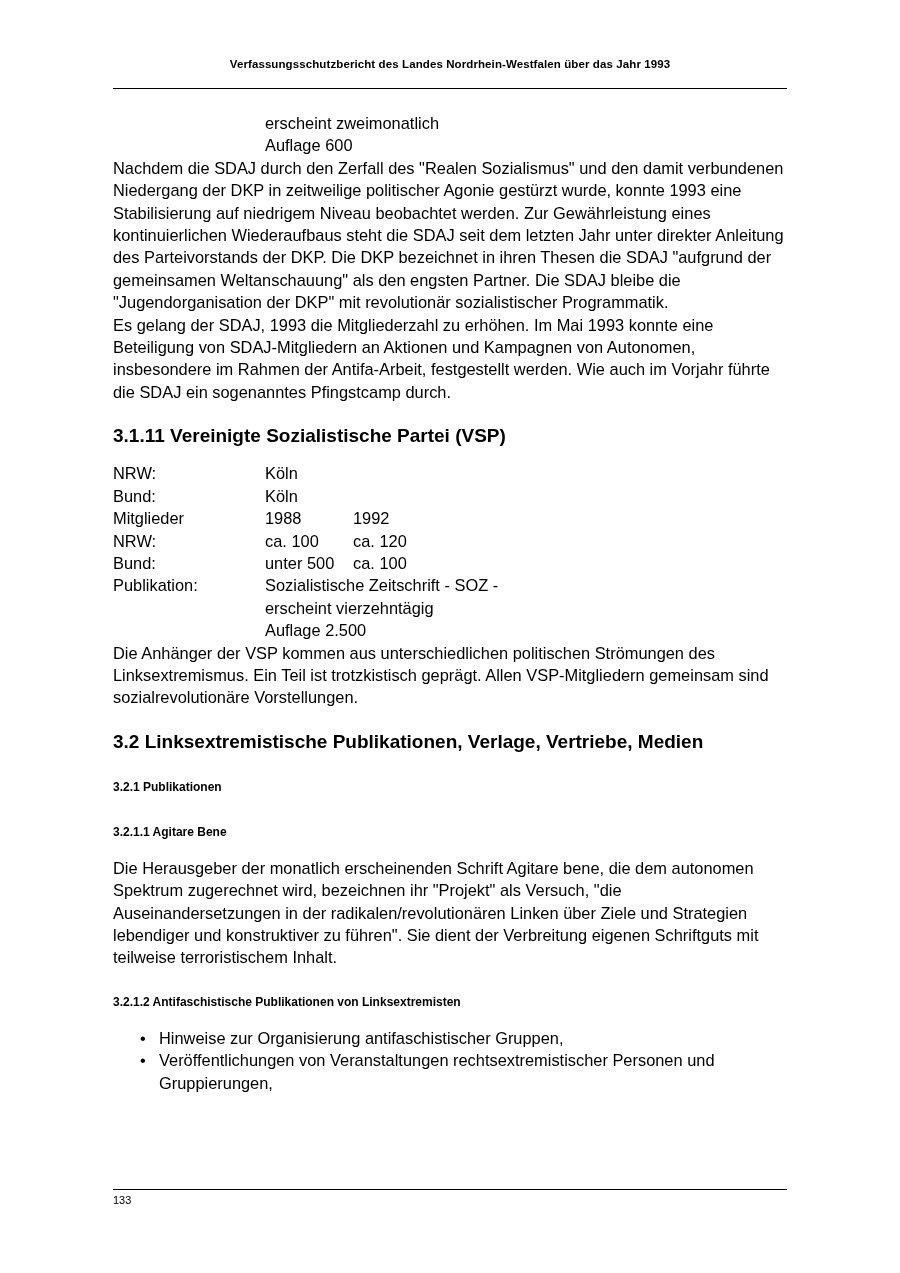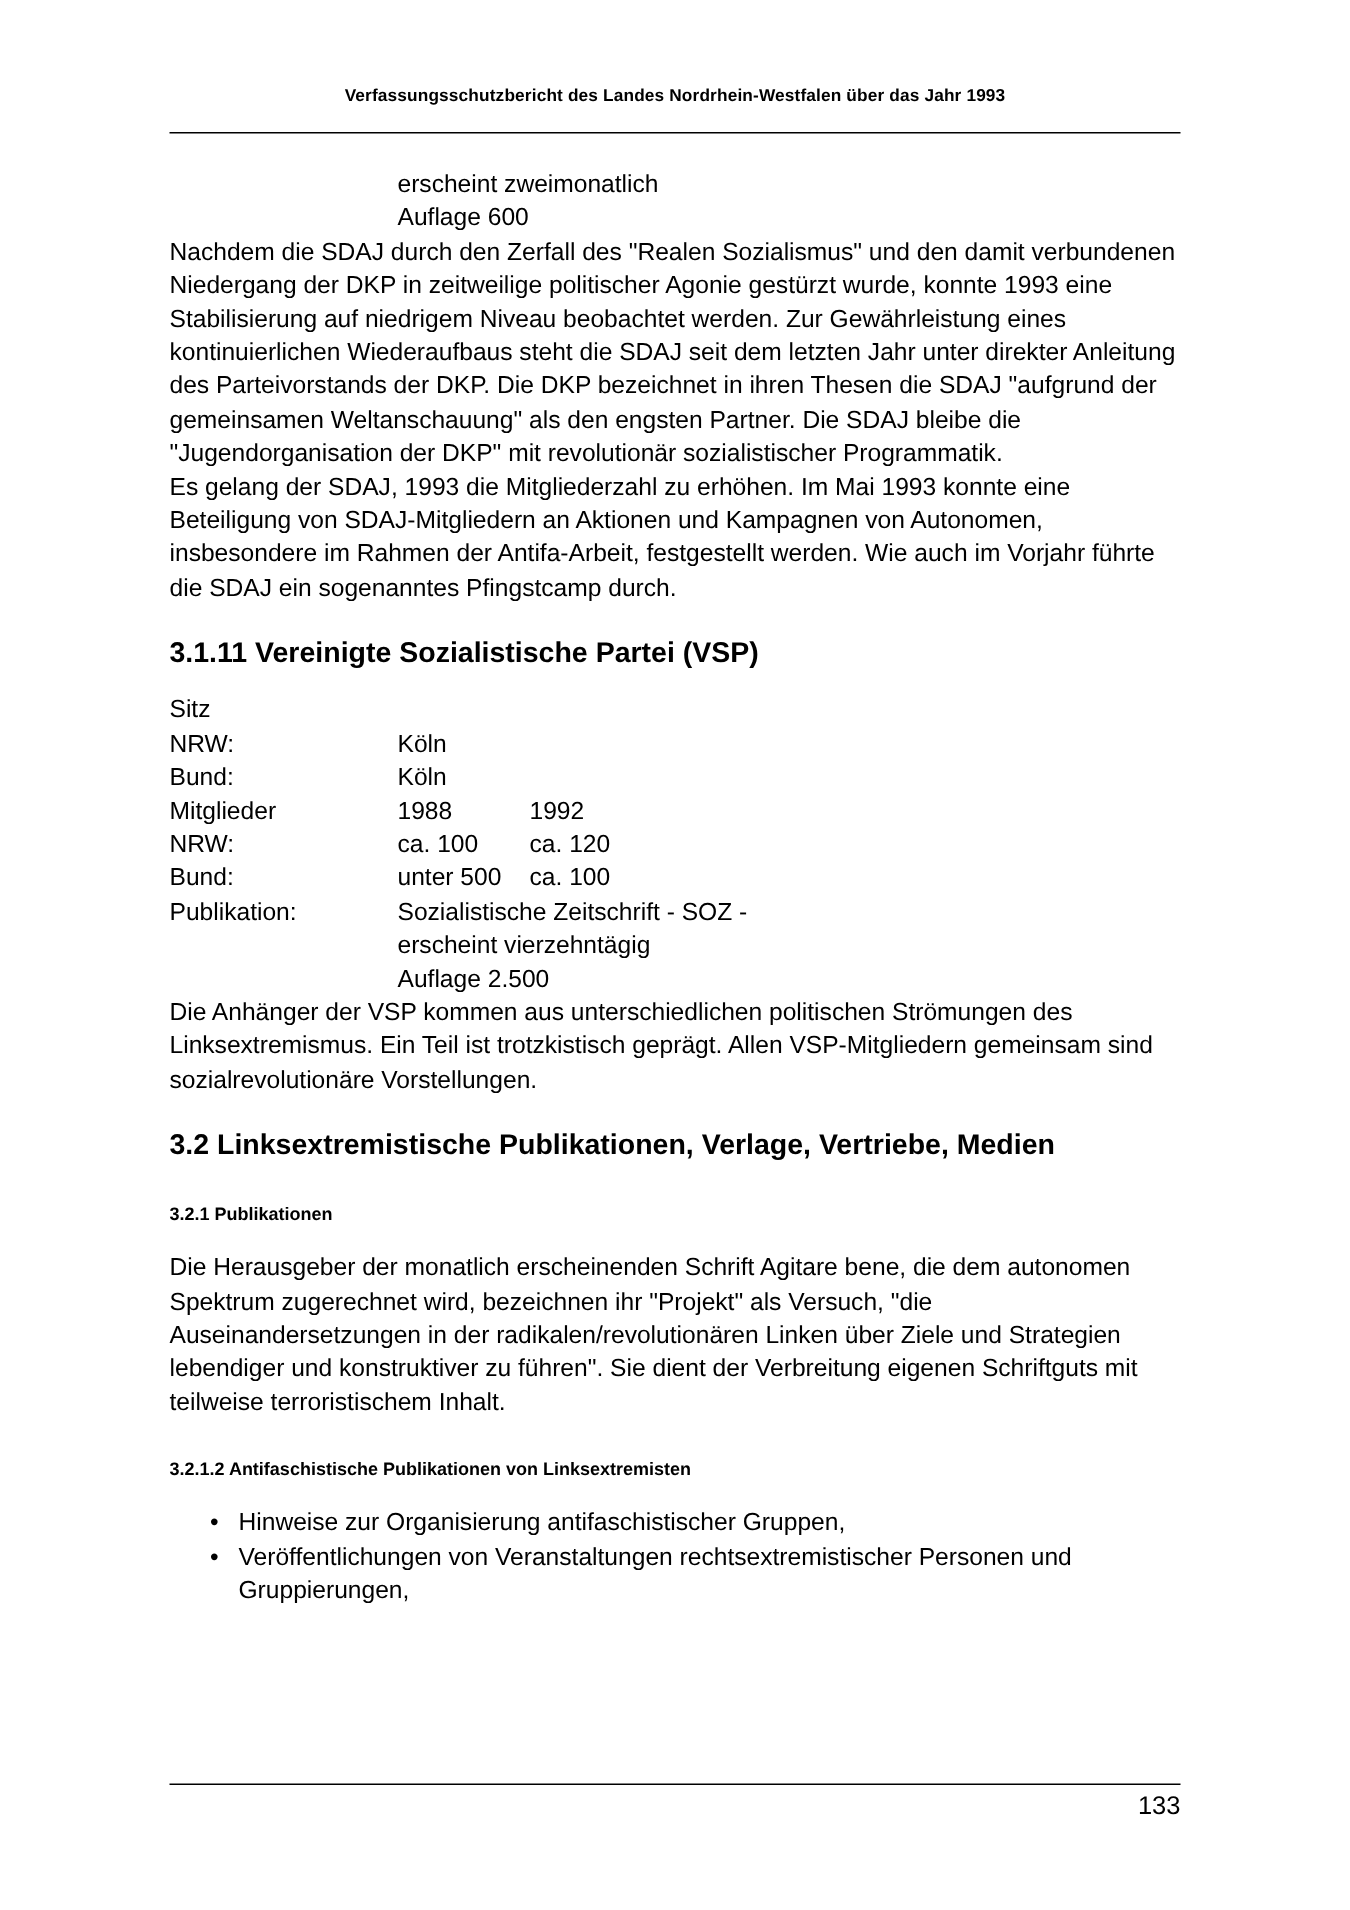--- a/index.html
+++ b/index.html
@@ -108,22 +108,22 @@
     left: 113px;
     width: 674px;
     height: 1px;
     background: #000000;
   }
   .page-number {
     position: absolute;
     top: 1194px;
     left: 113px;
     width: 674px;
-    text-align: right;
-    font-size: 17px;
+    text-align: left;
+    font-size: 11px;
   }
 </style>
 </head>
 <body>
 
 <div class="page">
 
   <div class="header">Verfassungsschutzbericht des Landes Nordrhein-Westfalen über das Jahr 1993</div>
   <div class="header-rule"></div>
 
@@ -133,25 +133,20 @@
     <div class="indent-block">Auflage 600</div>
 
     <p>Nachdem die SDAJ durch den Zerfall des "Realen Sozialismus" und den damit verbundenen Niedergang der DKP in zeitweilige politischer Agonie gestürzt wurde, konnte 1993 eine Stabilisierung auf niedrigem Niveau beobachtet werden. Zur Gewährleistung eines kontinuierlichen Wiederaufbaus steht die SDAJ seit dem letzten Jahr unter direkter Anleitung des Parteivorstands der DKP. Die DKP bezeichnet in ihren Thesen die SDAJ "aufgrund der gemeinsamen Weltanschauung" als den engsten Partner. Die SDAJ bleibe die "Jugendorganisation der DKP" mit revolutionär sozialistischer Programmatik.</p>
     <p>Es gelang der SDAJ, 1993 die Mitgliederzahl zu erhöhen. Im Mai 1993 konnte eine Beteiligung von SDAJ-Mitgliedern an Aktionen und Kampagnen von Autonomen, insbesondere im Rahmen der Antifa-Arbeit, festgestellt werden. Wie auch im Vorjahr führte die SDAJ ein sogenanntes Pfingstcamp durch.</p>
 
     <h2 class="sec">3.1.11 Vereinigte Sozialistische Partei (VSP)</h2>
 
     <table class="facts">
       <tbody>
         <tr>
-          <td class="c0">Sitz</td>
-          <td class="c1"></td>
-          <td class="c2"></td>
-        </tr>
-        <tr>
           <td class="c0">NRW:</td>
           <td class="c1">Köln</td>
           <td class="c2"></td>
         </tr>
         <tr>
           <td class="c0">Bund:</td>
           <td class="c1">Köln</td>
           <td class="c2"></td>
         </tr>
         <tr>
@@ -178,20 +173,21 @@
 
     <div class="indent-block">erscheint vierzehntägig</div>
     <div class="indent-block">Auflage 2.500</div>
 
     <p>Die Anhänger der VSP kommen aus unterschiedlichen politischen Strömungen des Linksextremismus. Ein Teil ist trotzkistisch geprägt. Allen VSP-Mitgliedern gemeinsam sind sozialrevolutionäre Vorstellungen.</p>
 
     <h2 class="sec">3.2 Linksextremistische Publikationen, Verlage, Vertriebe, Medien</h2>
 
     <h3 class="sec">3.2.1 Publikationen</h3>
 
+    <h3 class="sec">3.2.1.1 Agitare Bene</h3>
 
     <p>Die Herausgeber der monatlich erscheinenden Schrift Agitare bene, die dem autonomen Spektrum zugerechnet wird, bezeichnen ihr "Projekt" als Versuch, "die Auseinandersetzungen in der radikalen/revolutionären Linken über Ziele und Strategien lebendiger und konstruktiver zu führen". Sie dient der Verbreitung eigenen Schriftguts mit teilweise terroristischem Inhalt.</p>
 
     <h3 class="sec">3.2.1.2 Antifaschistische Publikationen von Linksextremisten</h3>
 
 
     <ul class="bullets">
       <li>
         <span class="dot">•</span>
         <span>Hinweise zur Organisierung antifaschistischer Gruppen,</span>

